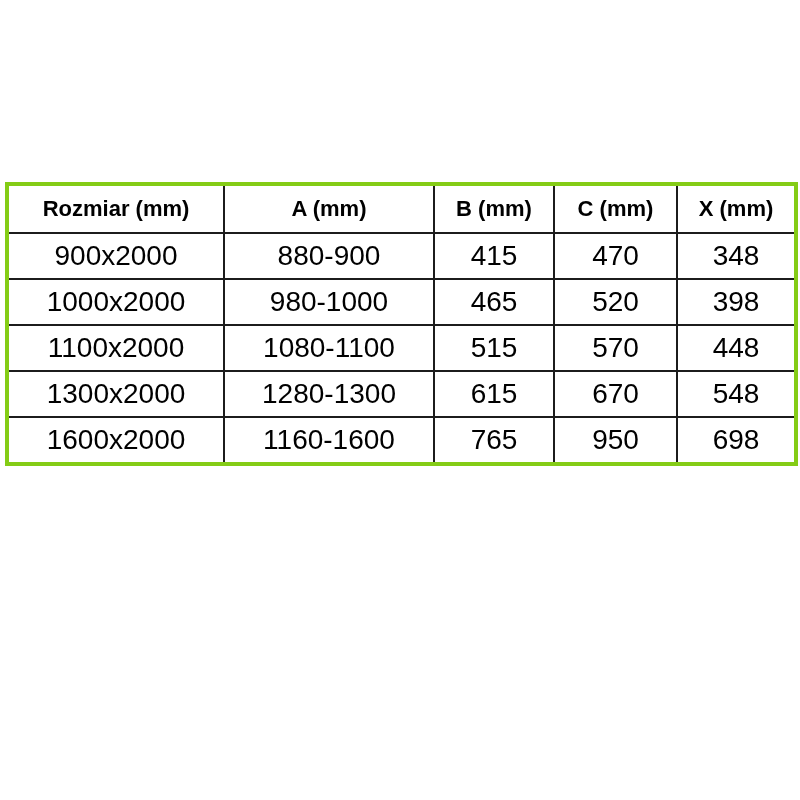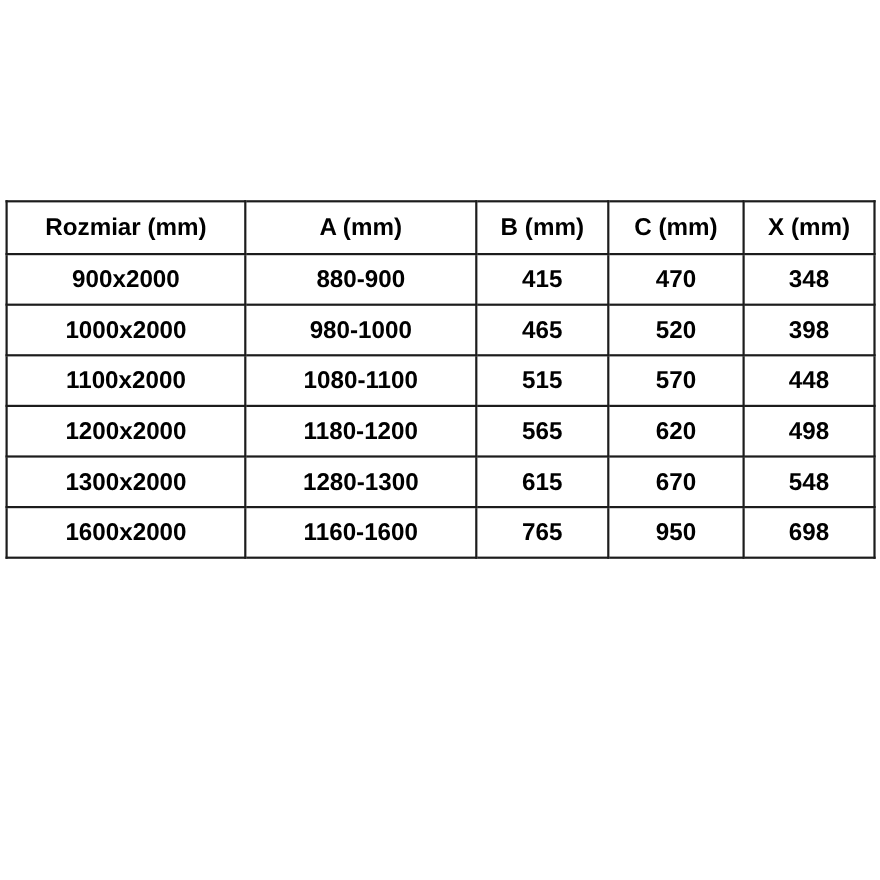--- a/index.html
+++ b/index.html
@@ -11,40 +11,40 @@
     font-family: "Liberation Sans", sans-serif;
   }
   .table-wrap {
     position: absolute;
     left: 5px;
     top: 182px;
   }
   table.spec-table {
     border-collapse: collapse;
     table-layout: fixed;
-    border: 1px solid #84cc16;
+    border: 4px solid #84cc16;
   }
   table.spec-table th,
   table.spec-table td {
     border: 2px solid #1c1c1c;
     text-align: center;
     vertical-align: middle;
     color: #000000;
     padding: 0;
     overflow: hidden;
     white-space: nowrap;
   }
   table.spec-table th {
     font-size: 22px;
     font-weight: bold;
     height: 46px;
   }
   table.spec-table td {
-    font-size: 22px;
-    font-weight: bold;
+    font-size: 28px;
+    font-weight: normal;
     height: 44px;
   }
 </style>
 </head>
 <body>
 
 <div class="table-wrap">
   <table class="spec-table">
     <colgroup>
       <col style="width:217px">
@@ -78,27 +78,20 @@
           <td>398</td>
         </tr>
         <tr>
           <td>1100x2000</td>
           <td>1080-1100</td>
           <td>515</td>
           <td>570</td>
           <td>448</td>
         </tr>
         <tr>
-          <td>1200x2000</td>
-          <td>1180-1200</td>
-          <td>565</td>
-          <td>620</td>
-          <td>498</td>
-        </tr>
-        <tr>
           <td>1300x2000</td>
           <td>1280-1300</td>
           <td>615</td>
           <td>670</td>
           <td>548</td>
         </tr>
         <tr>
           <td>1600x2000</td>
           <td>1160-1600</td>
           <td>765</td>

